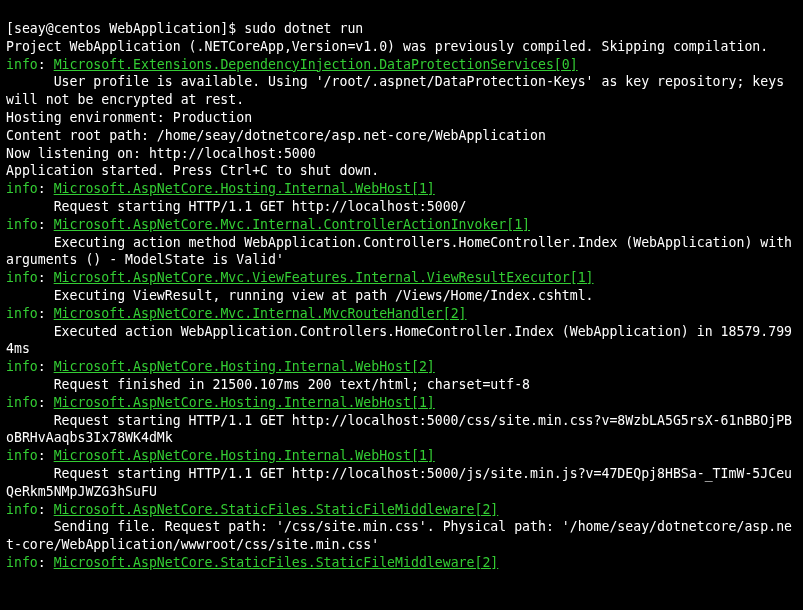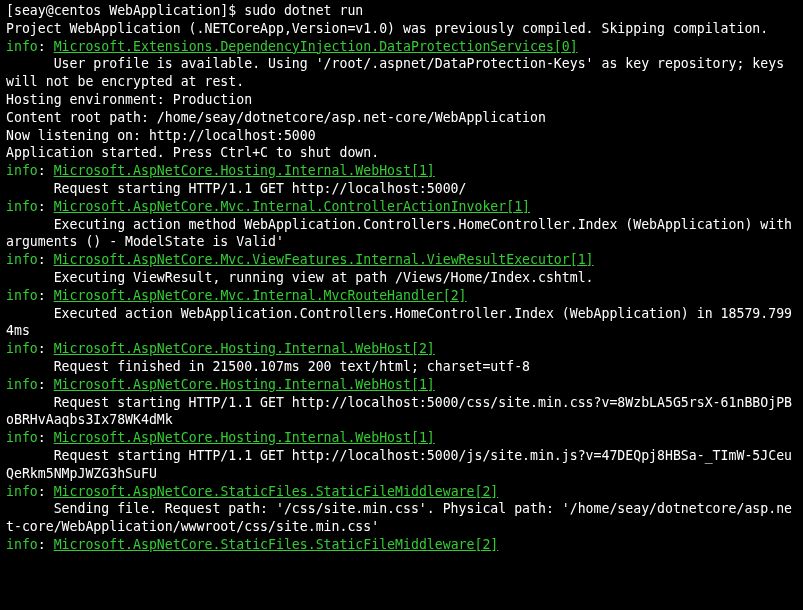--- a/index.html
+++ b/index.html
@@ -5,21 +5,21 @@
   html, body {
     margin: 0;
     padding: 0;
     background: #000;
     width: 803px;
     height: 610px;
     overflow: hidden;
   }
   pre.terminal {
     margin: 0;
-    padding: 2px 6px;
+    padding: 20px 6px;
     font-family: "DejaVu Sans Mono", "Liberation Mono", Consolas, monospace;
     font-size: 13.2px;
     line-height: 17.8px;
     color: #ffffff;
     white-space: pre-wrap;
     word-break: break-all;
   }
   .prompt { color: #ffffff; }
   .cmd { color: #ffffff; }
   .info-prefix { color: #33cc33; }

